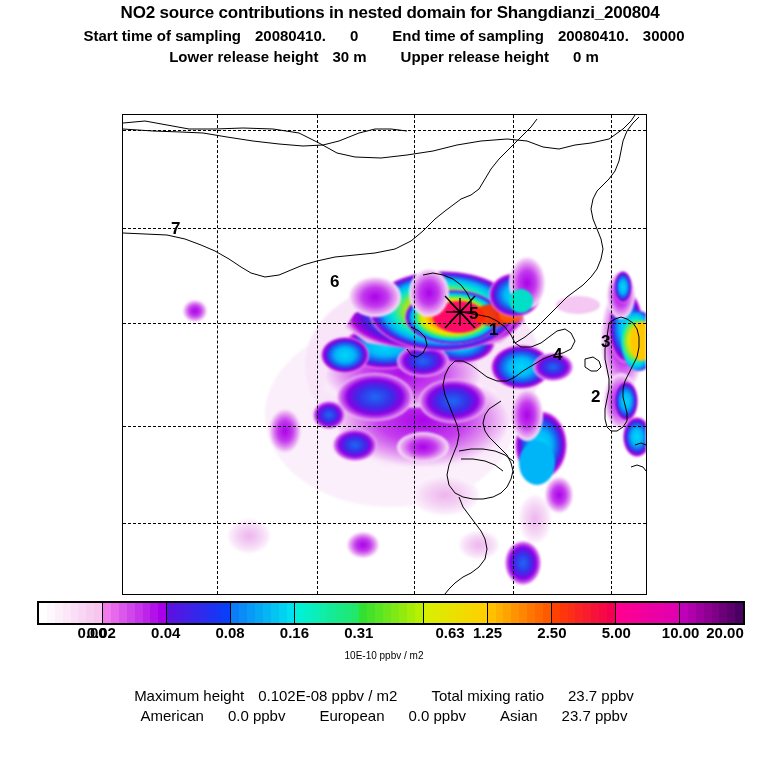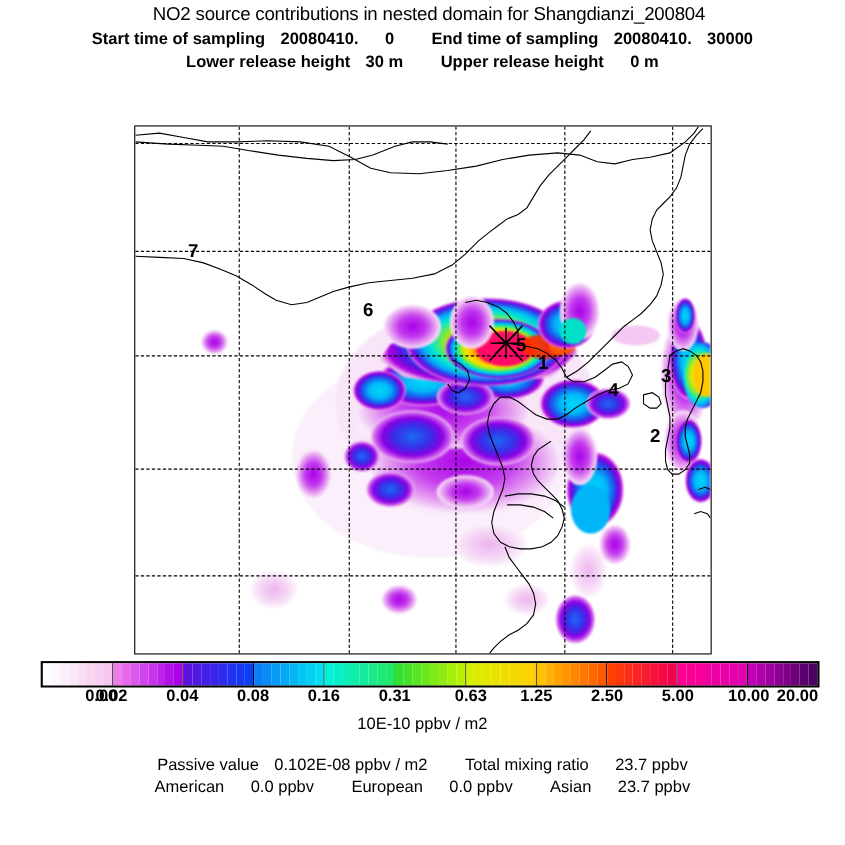--- a/index.html
+++ b/index.html
@@ -18,21 +18,21 @@
 
   
   #header {
     position: absolute;
     left: 0; top: 0;
     width: 768px;
     text-align: center;
   }
   #plot-title {
     font-size: 17px;
-    font-weight: normal;
+    font-weight: bold;
     letter-spacing: -0.2px;
     margin-top: 3px;
     white-space: nowrap;
     margin-left: 12px;
   }
   .subline {
     font-size: 15px;
     margin-top: 4px;
     white-space: nowrap;
     font-weight: bold;
@@ -124,21 +124,21 @@
     font-weight: bold;
     transform: translateX(-50%);
     white-space: nowrap;
   }
   #cb-unit {
     position: absolute;
     left: 0;
     top: 650px;
     width: 768px;
     text-align: center;
-    font-size: 15px;
+    font-size: 10px;
   }
 
   
   #footer {
     position: absolute;
     left: 0;
     top: 684px;
     width: 768px;
     text-align: center;
   }
@@ -495,29 +495,29 @@
       <div class="cb-step" style="background: rgb(74, 0, 96);"></div>
     </div>
   </div>
 <div id="colorbar-ticks">
     <div class="cb-tick" style="left: 55px; margin-left: 37px;">0.00</div>
     <div class="cb-tick" style="left: 101.364px;">0.02</div>
     <div class="cb-tick" style="left: 165.727px;">0.04</div>
     <div class="cb-tick" style="left: 230.091px;">0.08</div>
     <div class="cb-tick" style="left: 294.455px;">0.16</div>
     <div class="cb-tick" style="left: 358.818px;">0.31</div>
-    <div class="cb-tick" style="left: 416px; padding-left: 24px;">0.63</div>
+    <div class="cb-tick" style="left: 438px; padding-left: 24px;">0.63</div>
     <div class="cb-tick" style="left: 487.545px;">1.25</div>
     <div class="cb-tick" style="left: 551.909px;">2.50</div>
     <div class="cb-tick" style="left: 616.273px;">5.00</div>
     <div class="cb-tick" style="left: 680.636px;">10.00</div>
     <div class="cb-tick" style="left: 725px;">20.00</div>
   </div>
 <div id="cb-unit">10E-10 ppbv / m2</div>
 
 <div id="footer">
   <div class="foot-line">
-    <span>Passive value</span><span class="gap-sm"></span><span>0.102E-08 ppbv / m2</span><span class="gap-lg"></span><span>Total mixing ratio</span><span class="gap-md"></span><span>23.7 ppbv</span>
+    <span>Maximum height</span><span class="gap-sm"></span><span>0.102E-08 ppbv / m2</span><span class="gap-lg"></span><span>Total mixing ratio</span><span class="gap-md"></span><span>23.7 ppbv</span>
   </div>
   <div class="foot-line">
     <span>American</span><span class="gap-md"></span><span>0.0 ppbv</span><span class="gap-lg"></span><span>European</span><span class="gap-md"></span><span>0.0 ppbv</span><span class="gap-lg"></span><span>Asian</span><span class="gap-md"></span><span>23.7 ppbv</span>
   </div>
 </div>
 
 </body></html>

